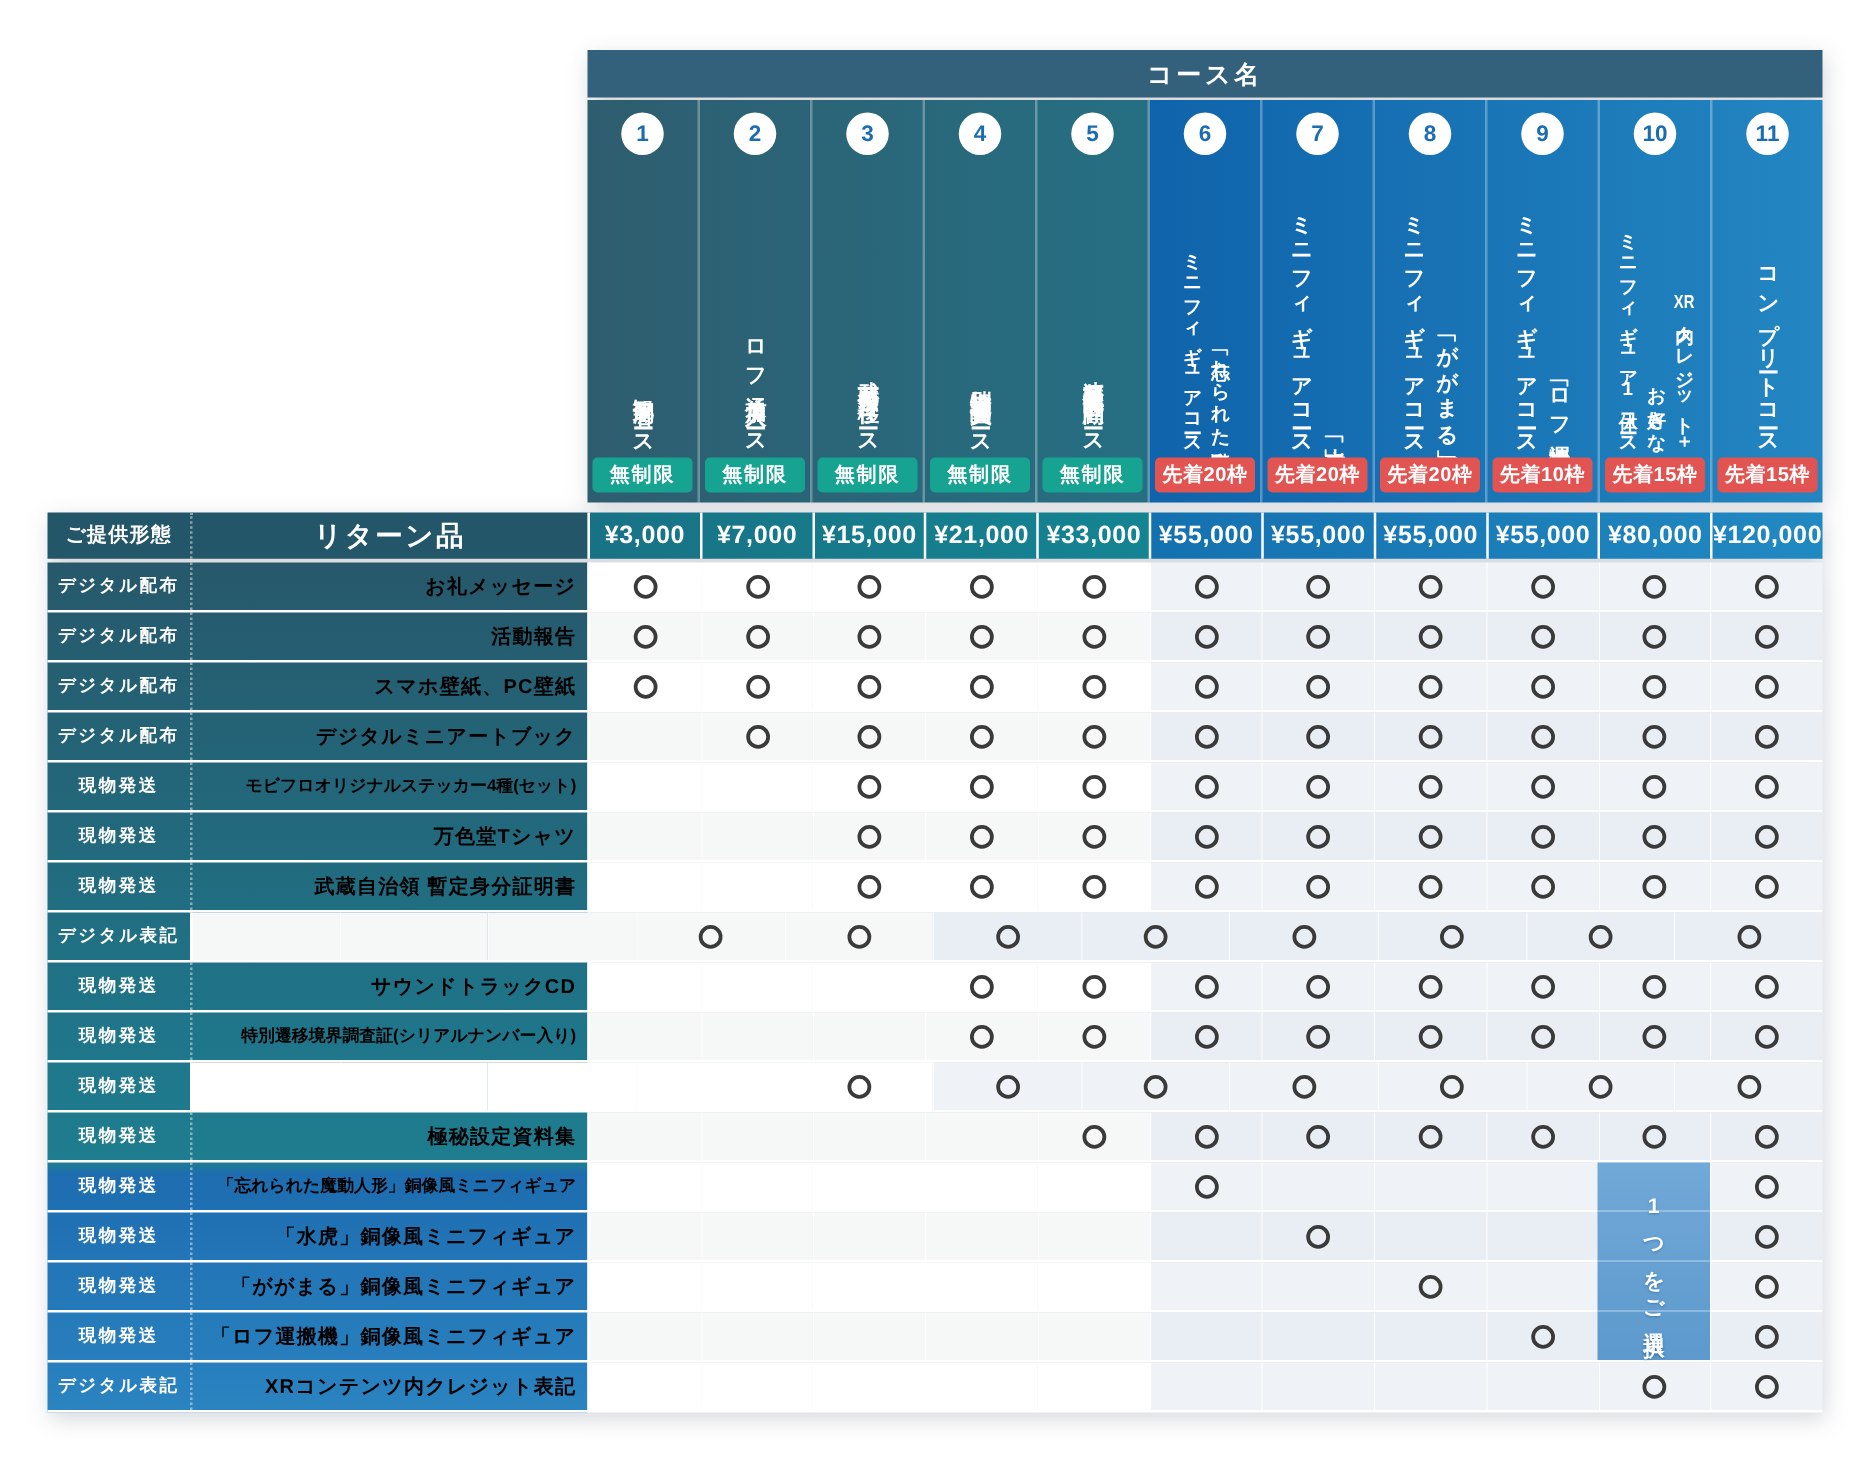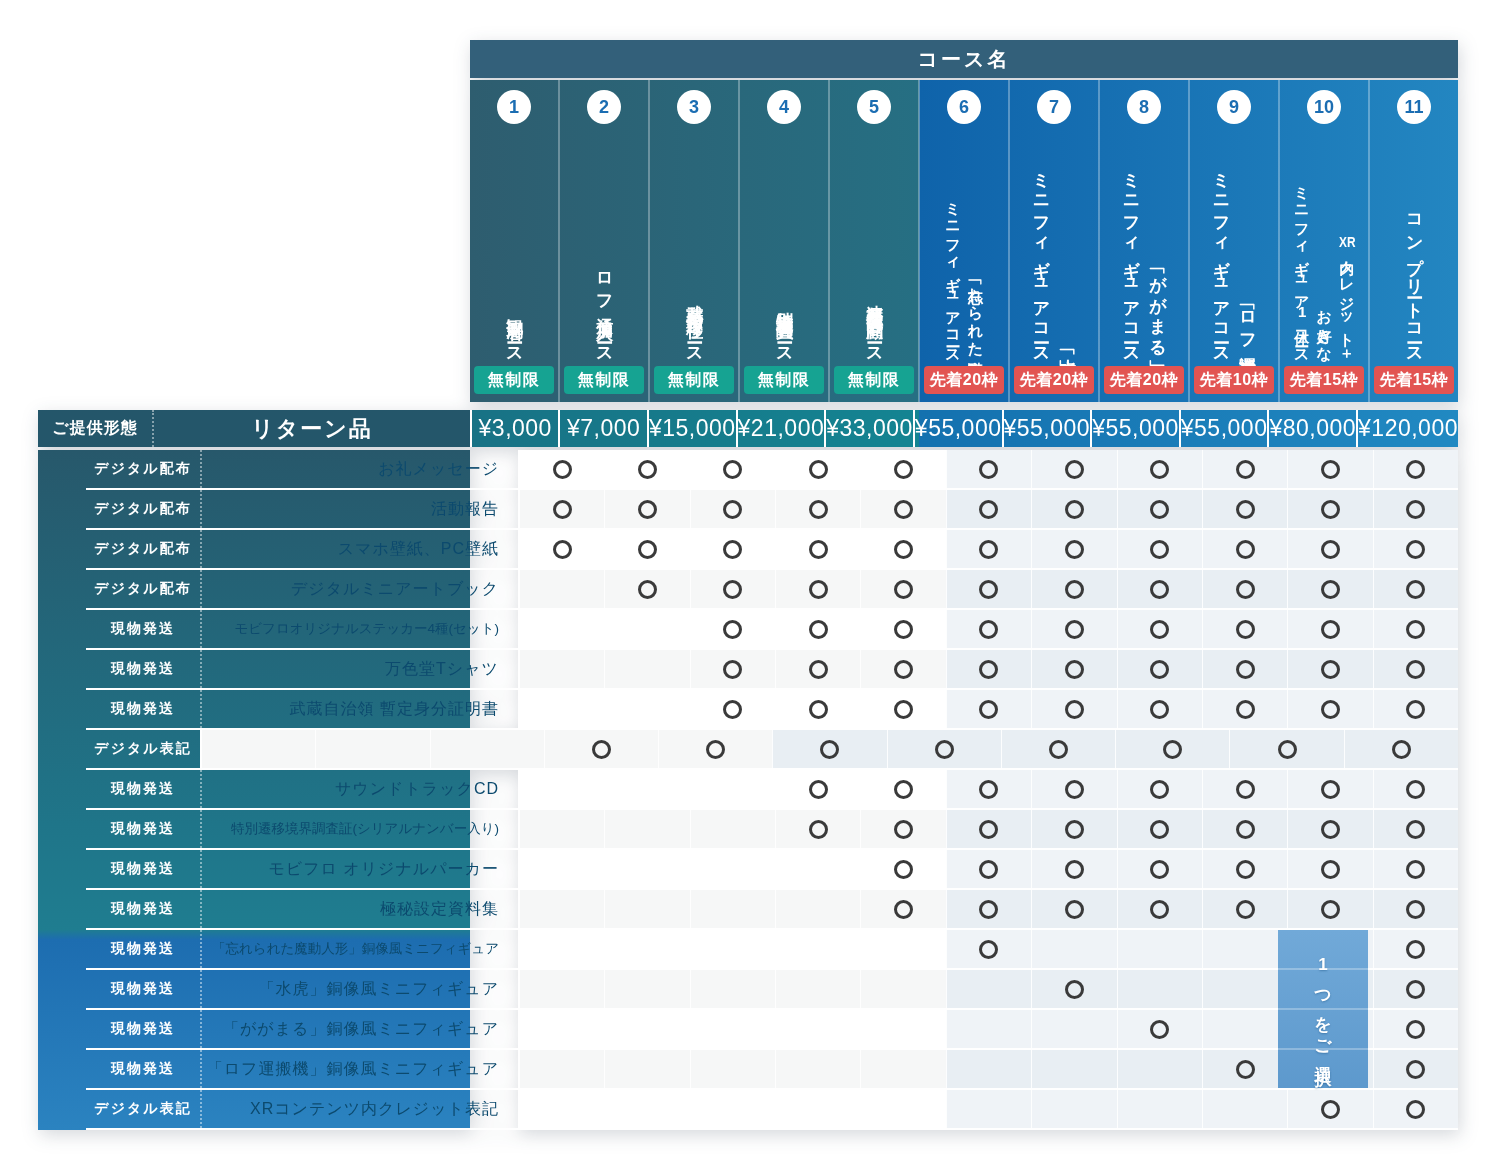--- a/index.html
+++ b/index.html
@@ -34,32 +34,32 @@
   
   .price-row{position:absolute;left:0;top:370px;width:1420px;height:37px;display:flex;}
   .fmt-head{width:114px;background:#24566a;color:#fff;font-size:16px;font-weight:bold;
     letter-spacing:1px;display:flex;align-items:center;justify-content:center;box-sizing:border-box;}
   .item-head{width:318px;background:#24566a;color:#fff;font-size:22px;font-weight:bold;
     letter-spacing:2px;display:flex;align-items:center;justify-content:center;
     border-left:2px dotted rgba(255,255,255,.45);box-sizing:border-box;}
   .price-cells{width:988px;display:flex;
     background:linear-gradient(90deg,#187285 0%,#148492 45.45%,#1471af 45.45%,#2189c2 100%);}
   .price-cell{flex:1 1 0;border-left:2px solid #fff;box-sizing:border-box;color:#fff;
-    font-size:23px;font-weight:normal;display:flex;align-items:center;justify-content:center;
+    font-size:20px;font-weight:bold;display:flex;align-items:center;justify-content:center;
     letter-spacing:.5px;}
   
   .body{position:absolute;left:0;top:410px;width:1420px;height:680px;}
   .left-grad{position:absolute;left:0;top:0;width:432px;height:680px;
     background:linear-gradient(180deg,#27586b 0%,#1f7589 55%,#1f7d90 70.5%,#1d6db0 72%,#2b83c0 100%);}
   #body-rows{position:absolute;left:0;top:0;width:1420px;height:680px;}
-  .row{display:flex;height:40px;box-sizing:border-box;border-bottom:2px solid #fff;position:relative;margin-left:48px;}
+  .row{display:flex;height:40px;box-sizing:border-box;border-bottom:2px solid #fff;position:relative;}
   .fmt-cell{width:114px;color:#fff;font-size:14px;font-weight:bold;letter-spacing:2px;
     display:flex;align-items:center;justify-content:center;box-sizing:border-box;}
-  .item-cell{width:318px;color:#0c4a6e;font-size:16px;font-weight:normal;letter-spacing:1px;
-    display:flex;align-items:center;justify-content:flex-end;padding-right:19px;
+  .item-cell{width:318px;color:#000000;font-size:16px;font-weight:bold;letter-spacing:1px;
+    display:flex;align-items:center;justify-content:flex-end;padding-right:9px;
     border-left:2px dotted rgba(255,255,255,.45);box-sizing:border-box;white-space:nowrap;overflow:hidden;}
   #body-rows .row:nth-child(5) .item-cell,
   #body-rows .row:nth-child(10) .item-cell,
   #body-rows .row:nth-child(13) .item-cell{font-size:13.5px;letter-spacing:0;}
   .cell{flex:1 1 0;display:flex;align-items:center;justify-content:center;
     border-left:1.5px solid rgba(255,255,255,.85);box-sizing:border-box;}
   .cell.first{border-left:2px solid #fff;}
   .row.odd .ga{background:#ffffff;}
   .row.even .ga{background:#f6f7f7;}
   .row.odd .gb{background:#eff3f7;}
@@ -500,21 +500,20 @@
             </div>
             <div class="cell gb">
               <span class="mark"></span>
             </div>
             <div class="cell gb">
               <span class="mark"></span>
             </div>
           </div>
           <div class="row odd">
             <div class="fmt-cell">現物発送</div>
-            <div class="item-cell">モビフロ オリジナルパーカー</div>
             <div class="cell ga first"></div>
             <div class="cell ga"></div>
             <div class="cell ga"></div>
             <div class="cell ga"></div>
             <div class="cell ga">
               <span class="mark"></span>
             </div>
             <div class="cell gb">
               <span class="mark"></span>
             </div>

